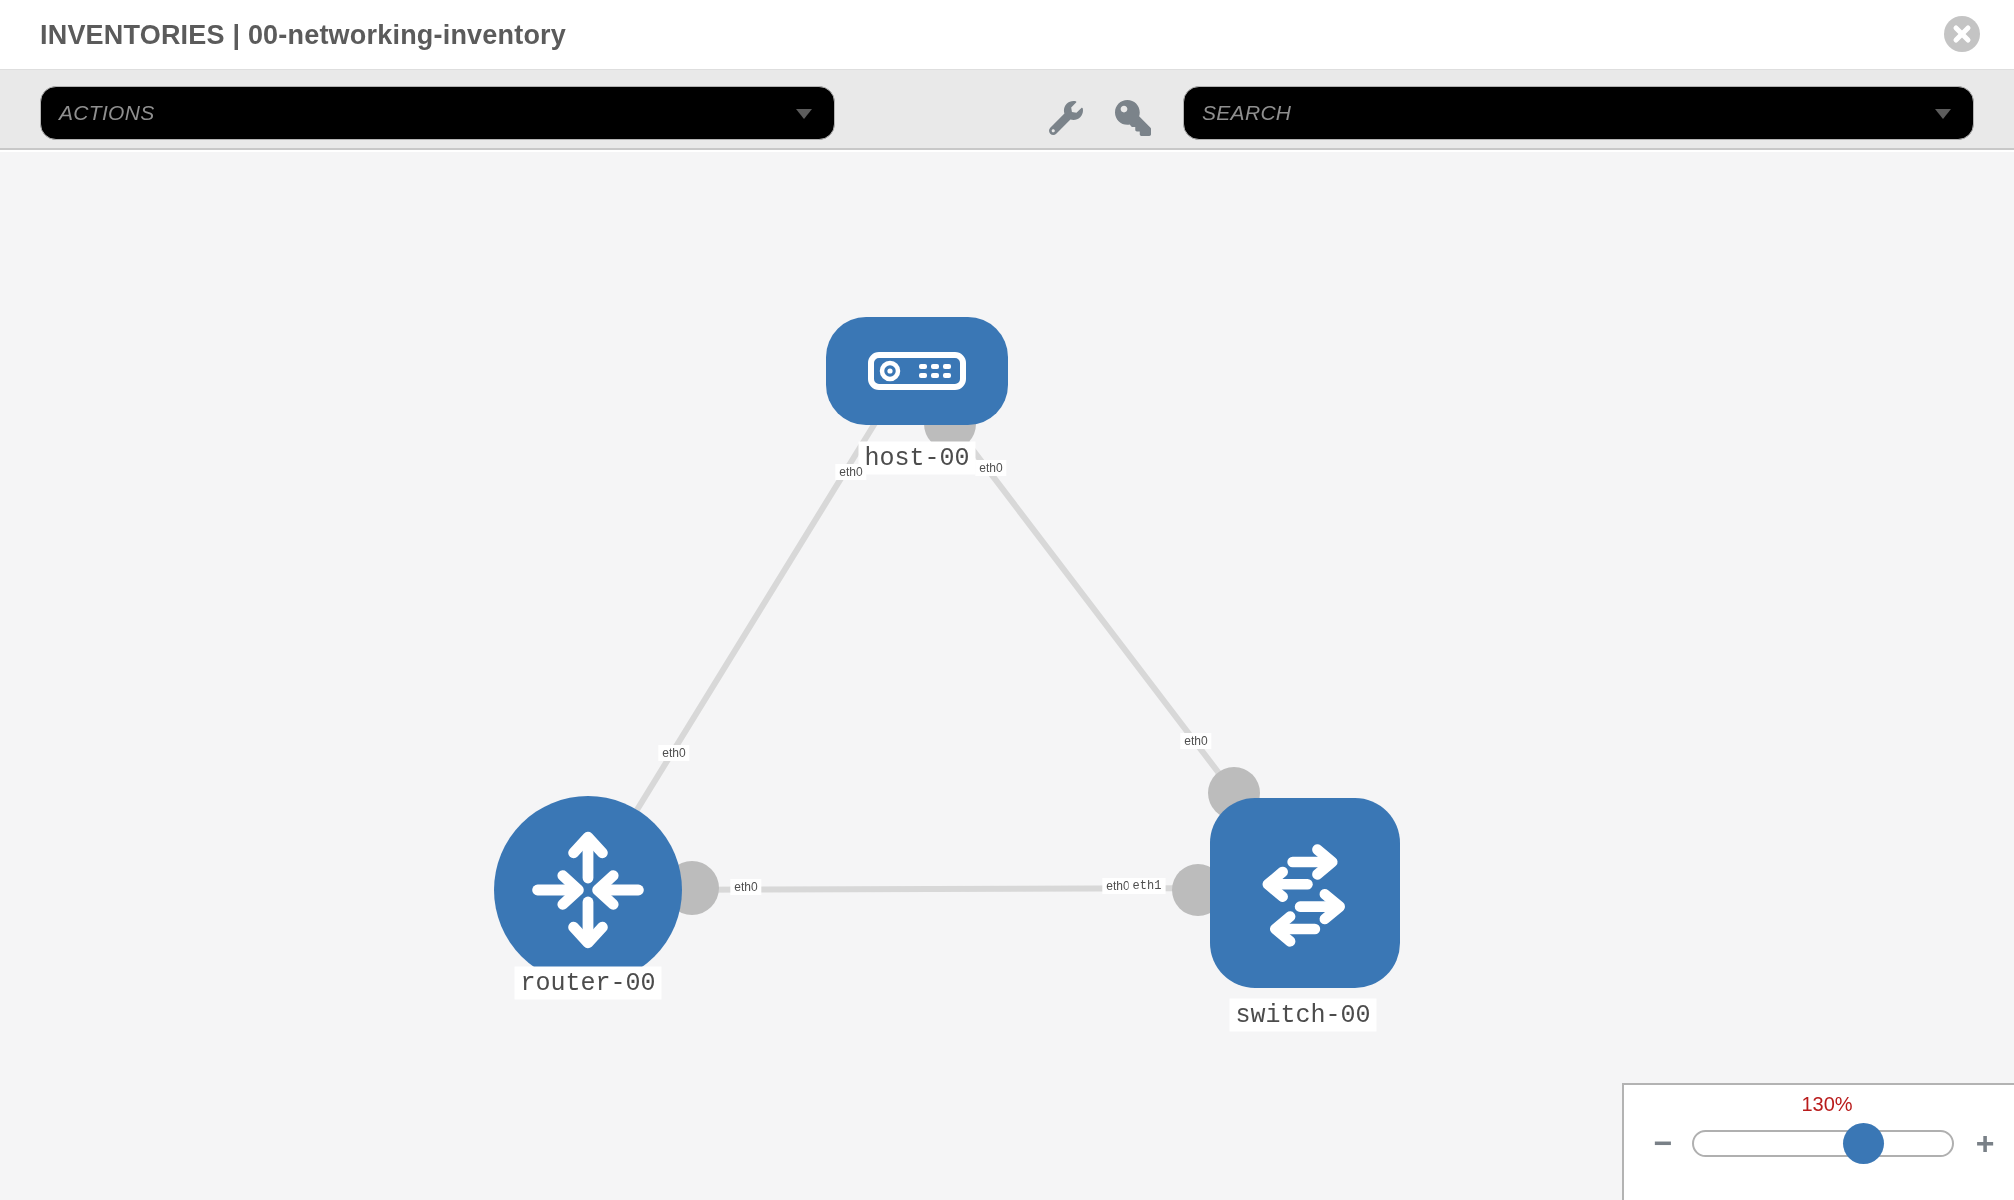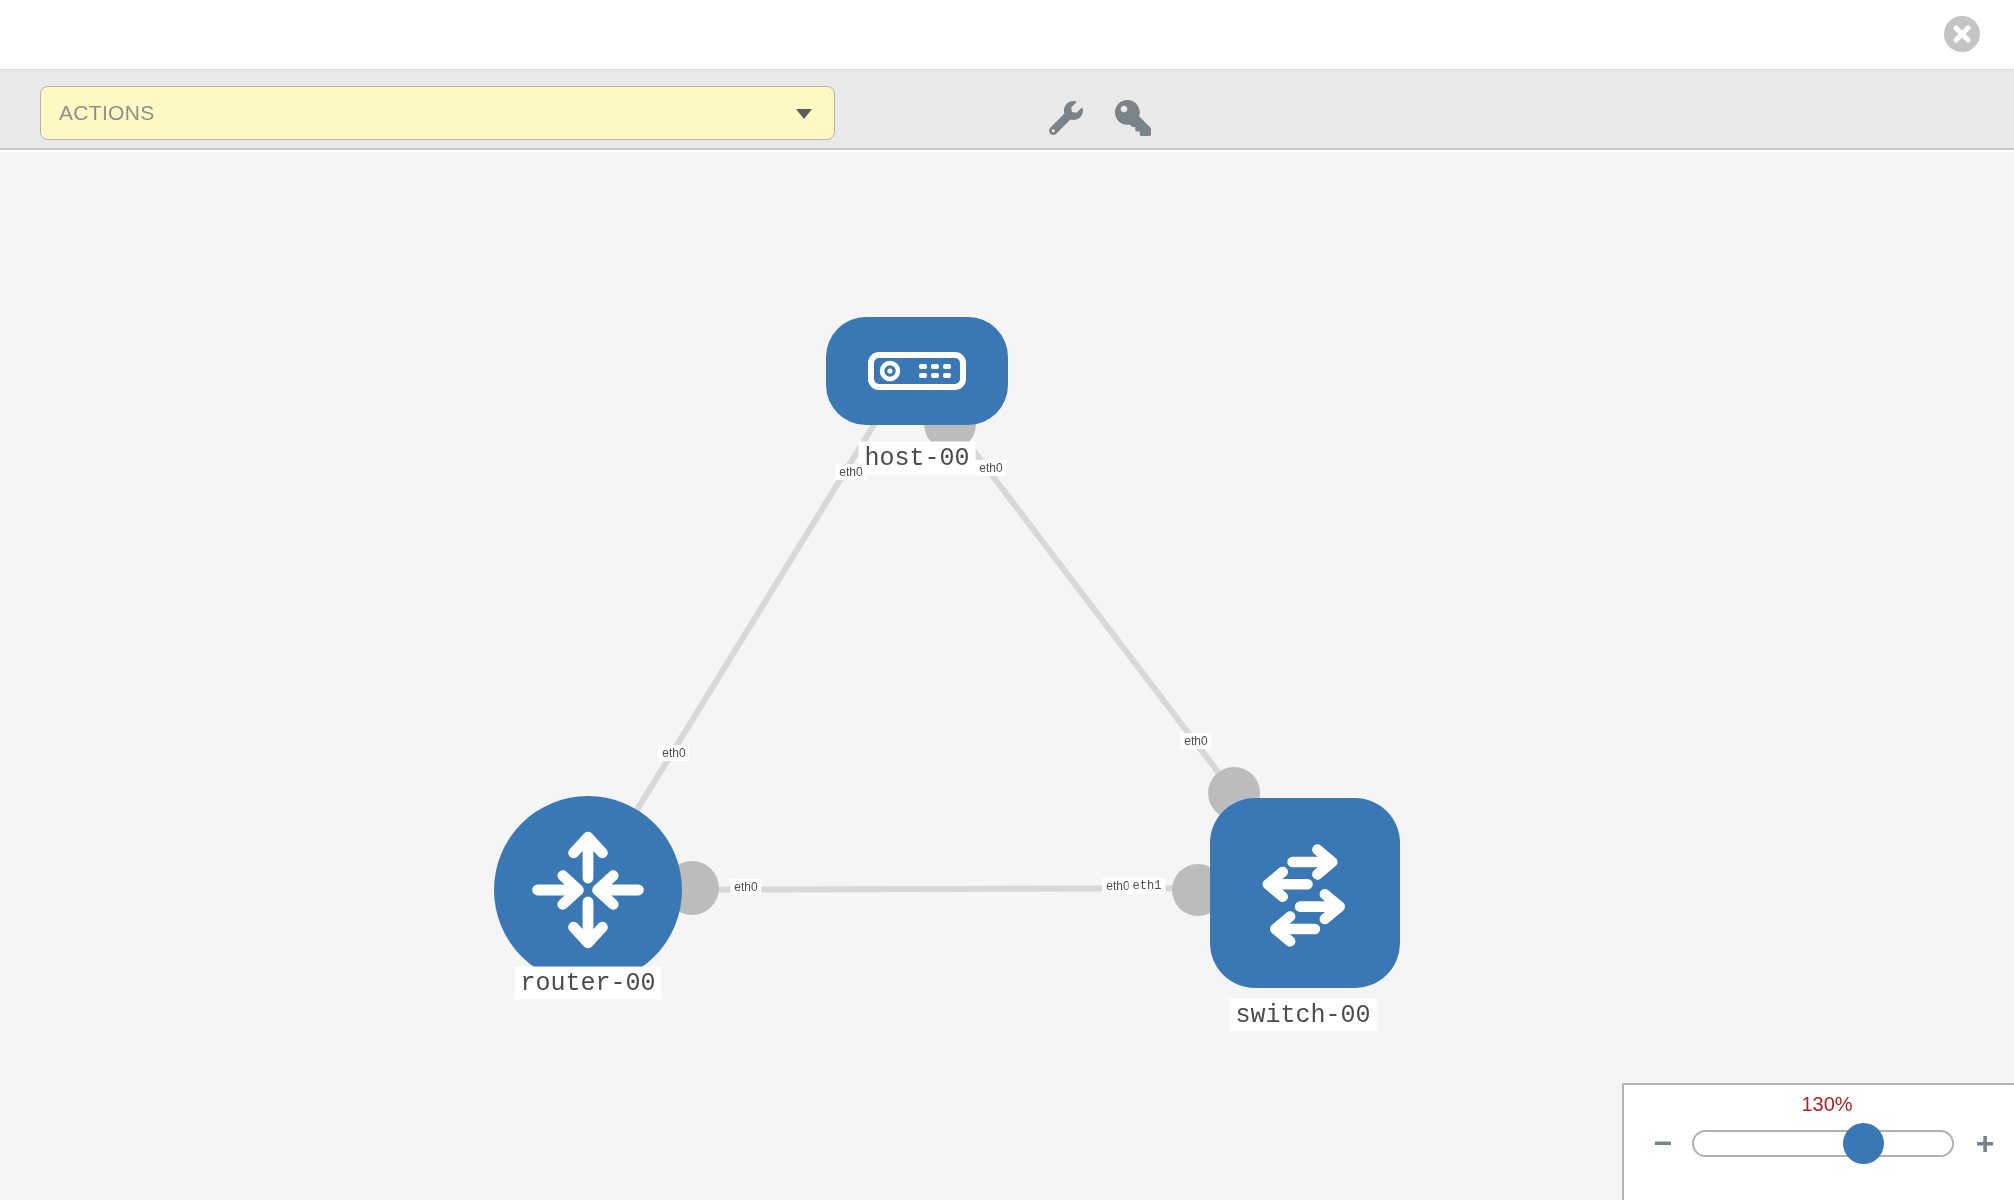--- a/index.html
+++ b/index.html
@@ -6,21 +6,21 @@
   html, body { width: 2014px; height: 1200px; overflow: hidden; }
   body { font-family: "Liberation Sans", "DejaVu Sans", sans-serif; background: #fff; position: relative; }
 
   
   .header { position: absolute; left: 0; top: 0; width: 2014px; height: 70px; background: #ffffff; border-bottom: 1px solid #dedede; }
   .header-title { position: absolute; left: 40px; top: 0; line-height: 70px; font-size: 27px; font-weight: bold; color: #5b5b5b; letter-spacing: 0.2px; }
   .close-btn { position: absolute; right: 34px; top: 16px; width: 36px; height: 36px; border-radius: 50%; background: #c4c4c4; cursor: pointer; display: flex; align-items: center; justify-content: center; }
 
   
   .toolbar { position: absolute; left: 0; top: 70px; width: 2014px; height: 80px; background: #e9e9e9; border-bottom: 2px solid #c8c8c8; }
-  .select-box { position: absolute; top: 16px; height: 54px; background: #fef9c3; border: 1px solid #b3b3b3; border-radius: 8px; cursor: pointer; }
+  .select-box { position: absolute; top: 16px; height: 54px; background: #000000; border: 1px solid #b3b3b3; border-radius: 16px; cursor: pointer; font-style: italic; }
   .select-box .select-label { position: absolute; left: 18px; top: 0; line-height: 52px; font-size: 21px; color: #8f8f8f; letter-spacing: 0.3px; }
   .select-caret { position: absolute; right: 22px; top: 22px; width: 0; height: 0; border-left: 8px solid transparent; border-right: 8px solid transparent; border-top: 10px solid #5c5c5c; }
   .actions-box { left: 40px; width: 795px; }
   .search-box { left: 1183px; width: 791px; }
   .tool-icon { position: absolute; top: 28px; width: 40px; height: 40px; cursor: pointer; display: flex; align-items: center; justify-content: center; }
   .tool-icon svg { fill: #7b838a; }
   .wrench-btn { left: 1046px; }
   .key-btn { left: 1113px; }
 
   
@@ -41,20 +41,21 @@
   .zoom-minus, .zoom-plus { position: absolute; top: 42px; width: 30px; height: 32px; text-align: center; line-height: 32px; font-size: 32px; font-weight: bold; color: #798087; cursor: pointer; }
   .zoom-minus { left: 24px; }
   .zoom-plus { left: 346px; }
   .zoom-track { position: absolute; left: 68px; top: 45px; width: 262px; height: 27px; border: 2px solid #b0b0b0; border-radius: 14px; background: #ffffff; cursor: pointer; }
   .zoom-thumb { position: absolute; left: 219px; top: 38px; width: 41px; height: 41px; border-radius: 50%; background: #3a77b5; cursor: grab; }
 </style>
 </head>
 <body>
 
 <div class="header">
+  <div class="header-title">INVENTORIES | 00-networking-inventory</div>
   <div class="close-btn">
     <svg width="20" height="20" viewBox="0 0 20 20">
       <line x1="4" y1="4" x2="16" y2="16" stroke="#ffffff" stroke-width="5" stroke-linecap="round"></line>
       <line x1="16" y1="4" x2="4" y2="16" stroke="#ffffff" stroke-width="5" stroke-linecap="round"></line>
     </svg>
   </div>
 </div>
 
 <div class="toolbar">
 
@@ -70,20 +71,24 @@
   </div>
 
   <div class="tool-icon key-btn">
     <svg width="36" height="36" viewBox="0 0 512 512">
       <g transform="translate(512,0) scale(-1,1)">
         <path d="M512 176.001C512 273.203 433.202 352 336 352c-11.22 0-22.19-1.062-32.827-3.069l-24.012 27.014A23.999 23.999 0 0 1 261.223 384H224v40c0 13.255-10.745 24-24 24h-40v40c0 13.255-10.745 24-24 24H24c-13.255 0-24-10.745-24-24v-78.059c0-6.365 2.529-12.47 7.029-16.971l161.802-161.802C163.108 213.814 160 195.271 160 176 160 78.798 238.797.001 335.999 0 433.488-.001 512 78.511 512 176.001zM336 128c0 26.51 21.49 48 48 48s48-21.49 48-48-21.49-48-48-48-48 21.49-48 48z"></path>
       </g>
     </svg>
   </div>
 
+  <div class="select-box search-box">
+    <span class="select-label">SEARCH</span>
+    <span class="select-caret"></span>
+  </div>
 </div>
 
 <div class="canvas">
 
   <svg class="links-layer" width="2014" height="1048">
     <g stroke="#d8d8d8" stroke-width="6" stroke-linecap="round">
       <line x1="880" y1="263" x2="600" y2="718"></line>
       <line x1="950" y1="268" x2="1234" y2="641"></line>
       <line x1="600" y1="738" x2="1250" y2="736"></line>
     </g>

